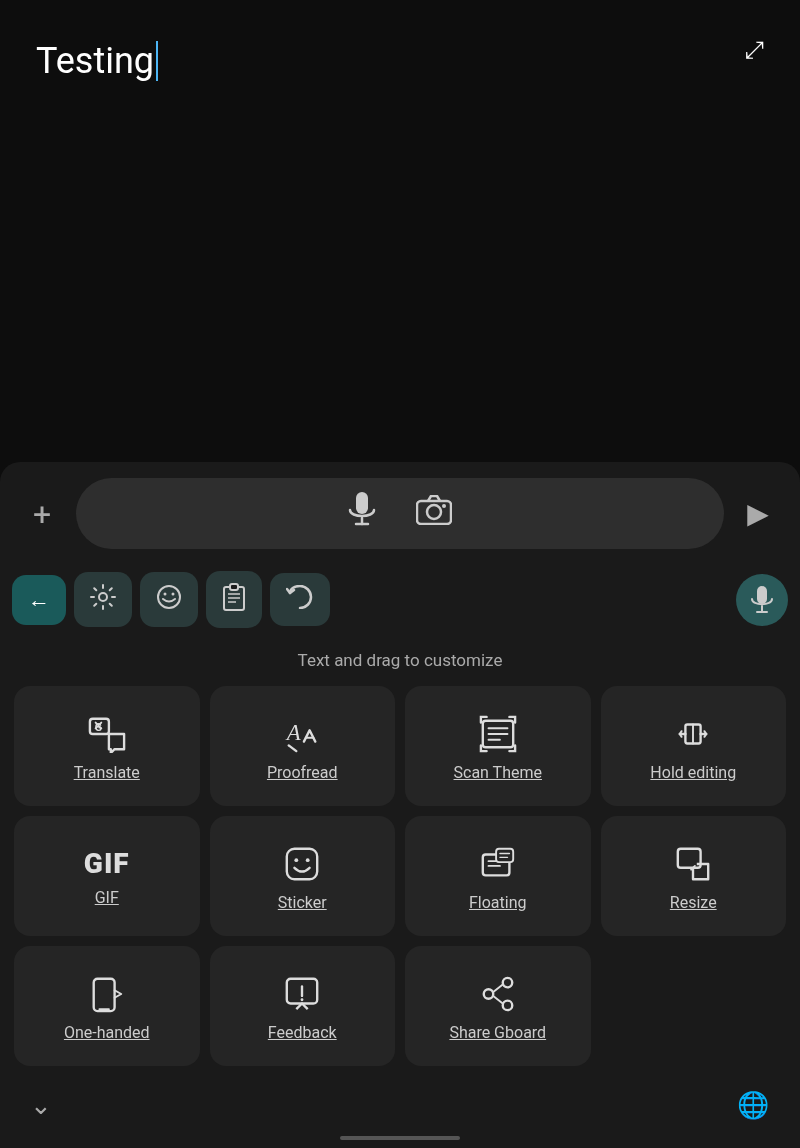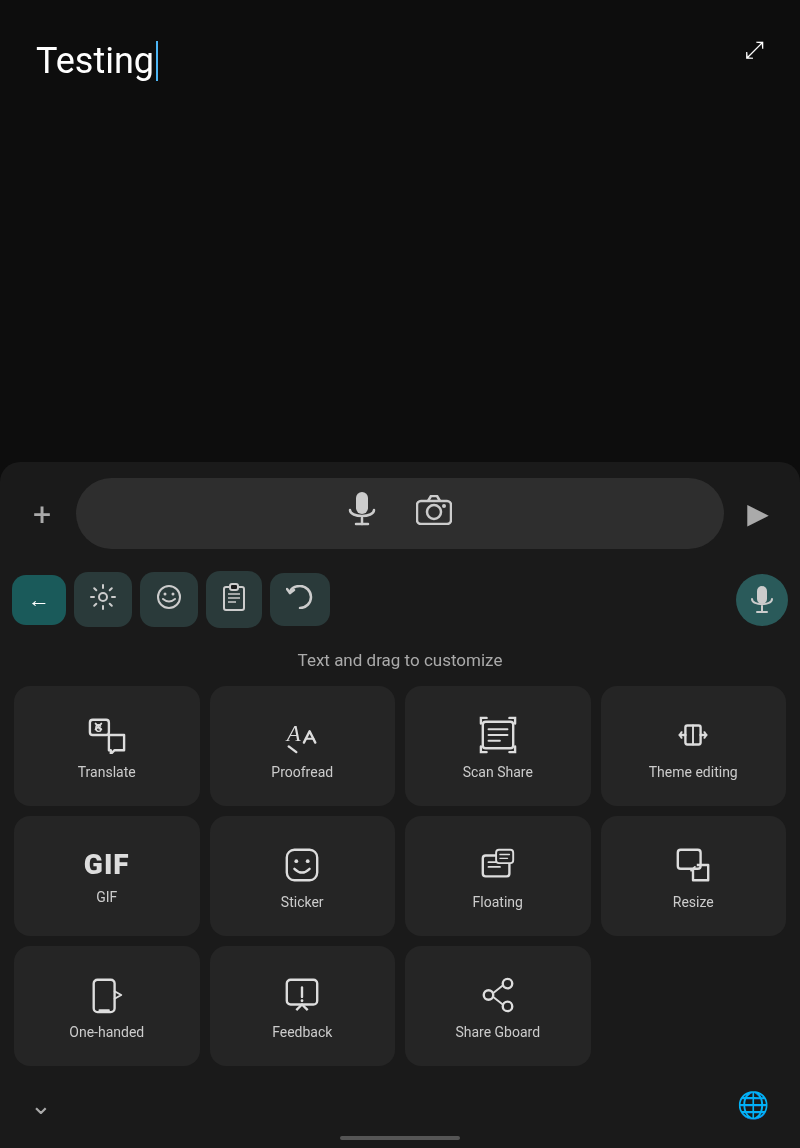--- a/index.html
+++ b/index.html
@@ -147,23 +147,24 @@
       cursor: pointer;
       min-height: 120px;
     }
     .grid-item-icon {
       font-size: 36px;
       color: #dddddd;
       margin-bottom: 10px;
       line-height: 1;
     }
     .grid-item-label {
-      font-size: 14px;
+      font-size: 16px;
       color: #cccccc;
       text-align: center;
+      text-decoration: underline;
     }
 
     
     .svg-icon {
       width: 38px;
       height: 38px;
       margin-bottom: 10px;
     }
 
     
@@ -310,32 +311,32 @@
       <svg class="svg-icon" viewBox="0 0 40 40" fill="none">
         <rect x="4" y="6" width="32" height="28" rx="3" stroke="#dddddd" stroke-width="2.5"></rect>
         <line x1="10" y1="14" x2="30" y2="14" stroke="#dddddd" stroke-width="2" stroke-linecap="round"></line>
         <line x1="10" y1="20" x2="30" y2="20" stroke="#dddddd" stroke-width="2" stroke-linecap="round"></line>
         <line x1="10" y1="26" x2="22" y2="26" stroke="#dddddd" stroke-width="2" stroke-linecap="round"></line>
         <path d="M2 8 L2 2 L8 2" stroke="#dddddd" stroke-width="2.5" fill="none" stroke-linecap="round"></path>
         <path d="M38 8 L38 2 L32 2" stroke="#dddddd" stroke-width="2.5" fill="none" stroke-linecap="round"></path>
         <path d="M2 32 L2 38 L8 38" stroke="#dddddd" stroke-width="2.5" fill="none" stroke-linecap="round"></path>
         <path d="M38 32 L38 38 L32 38" stroke="#dddddd" stroke-width="2.5" fill="none" stroke-linecap="round"></path>
       </svg>
-      <span class="grid-item-label">Scan Share</span>
+      <span class="grid-item-label">Scan Theme</span>
     </div>
 
     <div class="grid-item">
       <svg class="svg-icon" viewBox="0 0 40 40" fill="none">
         <path d="M6 20 L12 20 M28 20 L34 20" stroke="#dddddd" stroke-width="2.5" stroke-linecap="round"></path>
         <rect x="12" y="10" width="16" height="20" rx="2" stroke="#dddddd" stroke-width="2.5"></rect>
         <line x1="20" y1="10" x2="20" y2="30" stroke="#dddddd" stroke-width="2" stroke-linecap="round"></line>
         <path d="M8 17 L6 20 L8 23" stroke="#dddddd" stroke-width="2" stroke-linecap="round" stroke-linejoin="round"></path>
         <path d="M32 17 L34 20 L32 23" stroke="#dddddd" stroke-width="2" stroke-linecap="round" stroke-linejoin="round"></path>
       </svg>
-      <span class="grid-item-label">Theme editing</span>
+      <span class="grid-item-label">Hold editing</span>
     </div>
 
     <div class="grid-item">
       <div class="grid-item-icon" style="font-weight:900; font-size:28px; letter-spacing:1px; color:#dddddd; margin-bottom:10px;">GIF</div>
       <span class="grid-item-label">GIF</span>
     </div>
 
     <div class="grid-item">
       <svg class="svg-icon" viewBox="0 0 40 40" fill="none">
         <rect x="4" y="4" width="32" height="32" rx="8" stroke="#dddddd" stroke-width="2.5"></rect>

